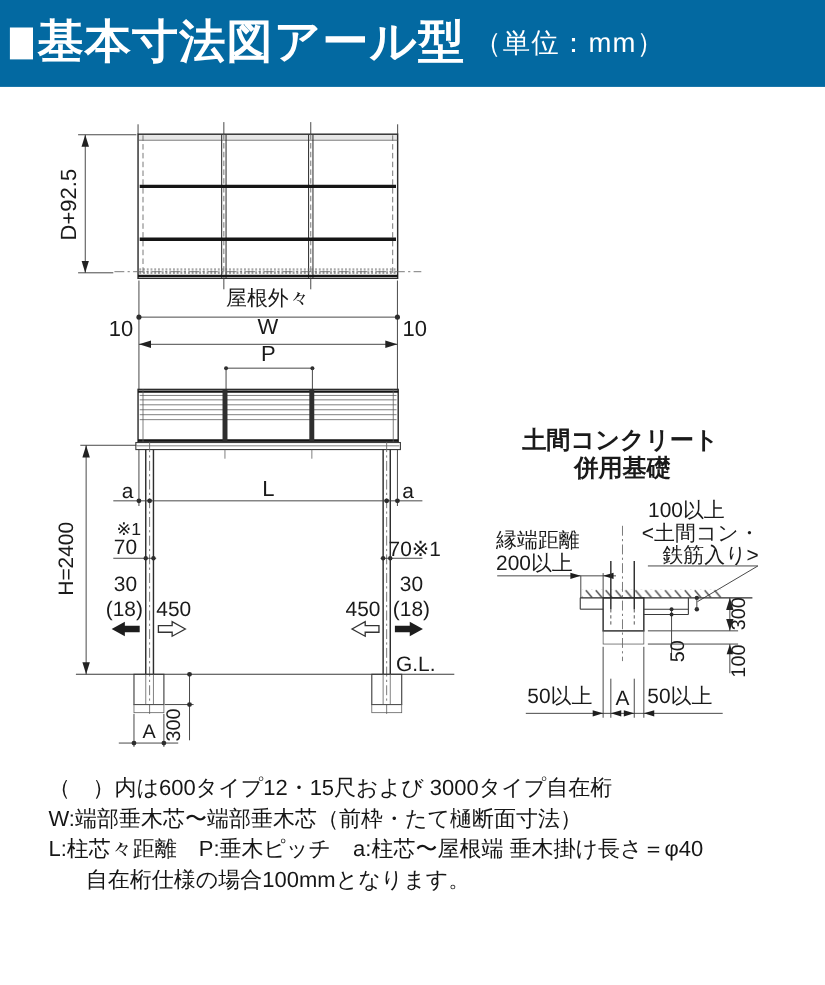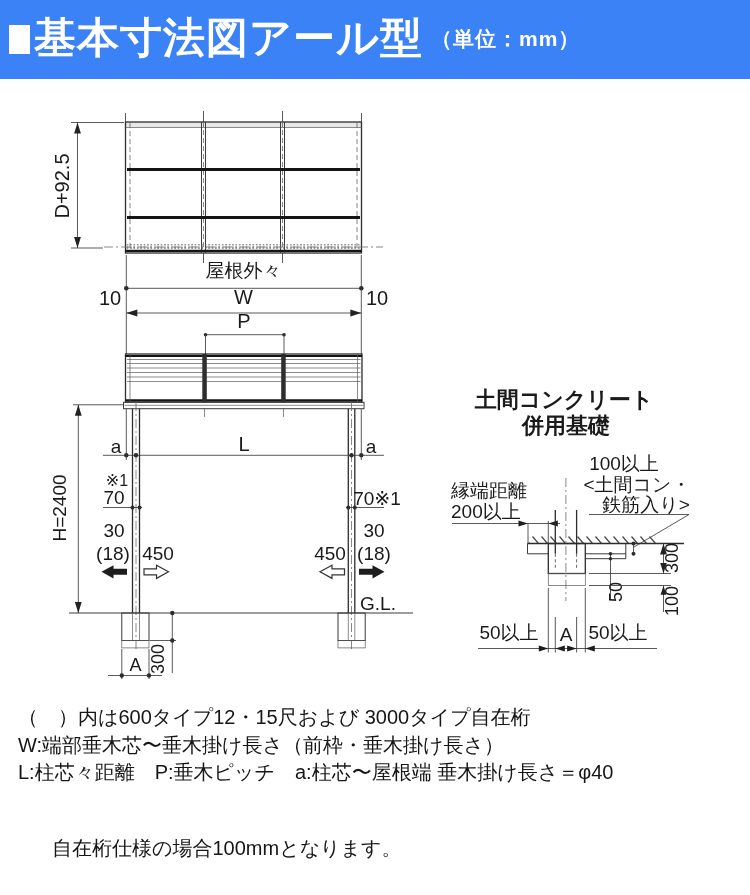--- a/index.html
+++ b/index.html
@@ -1,45 +1,45 @@
 <!DOCTYPE html>
 <html><head>
 <meta charset="utf-8">
 <style>
   html,body{margin:0;padding:0;background:#fff;}
   body{width:750px;height:895px;position:relative;overflow:hidden;
        font-family:"Liberation Sans","DejaVu Sans",sans-serif;color:#161616;}
   
-  .hdr{width:750px;height:79px;background:#3b82f6;display:flex;align-items:center;box-sizing:border-box;padding-left:9px;}
+  .hdr{width:750px;height:79px;background:#0369a1;display:flex;align-items:center;box-sizing:border-box;padding-left:9px;}
   .hdr .sq{width:21px;height:29px;background:#fff;margin-right:4px;flex:0 0 auto;}
   .hdr .ttl{color:#fff;font-size:42px;font-weight:900;letter-spacing:1px;line-height:1;transform:translateY(-2px);}
-  .hdr .unit{color:#fff;font-size:21px;font-weight:700;margin-left:8px;letter-spacing:1px;transform:translateY(-1px);}
+  .hdr .unit{color:#fff;font-size:25px;font-weight:400;margin-left:8px;letter-spacing:1px;transform:translateY(-1px);}
   
   svg{display:block;}
   .ln{stroke:#2d2d2d;stroke-width:1.3;fill:none;}
   .lt{stroke:#5a5a5a;stroke-width:0.7;fill:none;}
   .md{stroke:#3a3a3a;stroke-width:1;fill:none;}
   .bk{stroke:#151515;stroke-width:3;fill:none;}
   .bk2{stroke:#151515;stroke-width:2.2;fill:none;}
   .dim{stroke:#3c3c3c;stroke-width:0.85;fill:none;}
   .cl{stroke:#6a6a6a;stroke-width:0.8;fill:none;stroke-dasharray:9 3 2 3;}
   .dsh{stroke:#666;stroke-width:0.8;fill:none;stroke-dasharray:5 3;}
   .dsh2{stroke:#555;stroke-width:0.9;fill:none;stroke-dasharray:3 2.5;}
   .dot{fill:#2d2d2d;stroke:none;}
   .arr{fill:#1d1d1d;stroke:none;}
   .harr{fill:#fff;stroke:#333;stroke-width:1.2;}
   text{fill:#1a1a1a;text-anchor:middle;font-family:"Liberation Sans","DejaVu Sans",sans-serif;}
   .f17{font-size:16px;} .f18{font-size:18px;} .f19{font-size:19px;}
   .f20{font-size:20px;}
   .tb{font-size:22px;font-weight:700;}
   .as{text-anchor:start;}
   
-  .notes{position:absolute;left:0;top:695px;width:750px;box-sizing:border-box;padding:9px 10px 0 18px;}
+  .notes{position:absolute;left:0;top:695px;width:750px;box-sizing:border-box;padding:9px 10px 0 44px;}
   .notes p{margin:0;font-size:20px;line-height:27.6px;white-space:nowrap;letter-spacing:0px;}
-  .notes p.ind{padding-left:34px;margin-top:48px;}
+  .notes p.ind{padding-left:34px;}
 </style>
 </head>
 <body>
 
 <div class="hdr">
   <div class="sq"></div>
   <div class="ttl">基本寸法図アール型</div>
   <div class="unit">（単位：mm）</div>
 </div>
 
@@ -270,16 +270,16 @@
     <path class="arr" d="M576.6,648.5 L567.1,645.6 L567.1,651.4 z"></path>
     <path class="arr" d="M585.3,648.5 L594.8,645.6 L594.8,651.4 z"></path>
     <text class="f19" x="509" y="639">50以上</text>
     <text class="f19" x="566" y="641">A</text>
     <text class="f19" x="618" y="639">50以上</text>
   </g>
 </svg>
 
 <div class="notes">
   <p>（　）内は600タイプ12・15尺および 3000タイプ自在桁</p>
-  <p>W:端部垂木芯〜垂木掛け長さ（前枠・垂木掛け長さ）</p>
+  <p>W:端部垂木芯〜端部垂木芯（前枠・たて樋断面寸法）</p>
   <p>L:柱芯々距離　P:垂木ピッチ　a:柱芯〜屋根端 垂木掛け長さ＝φ40</p>
   <p class="ind">自在桁仕様の場合100mmとなります。</p>
 </div>
 
 </body></html>

